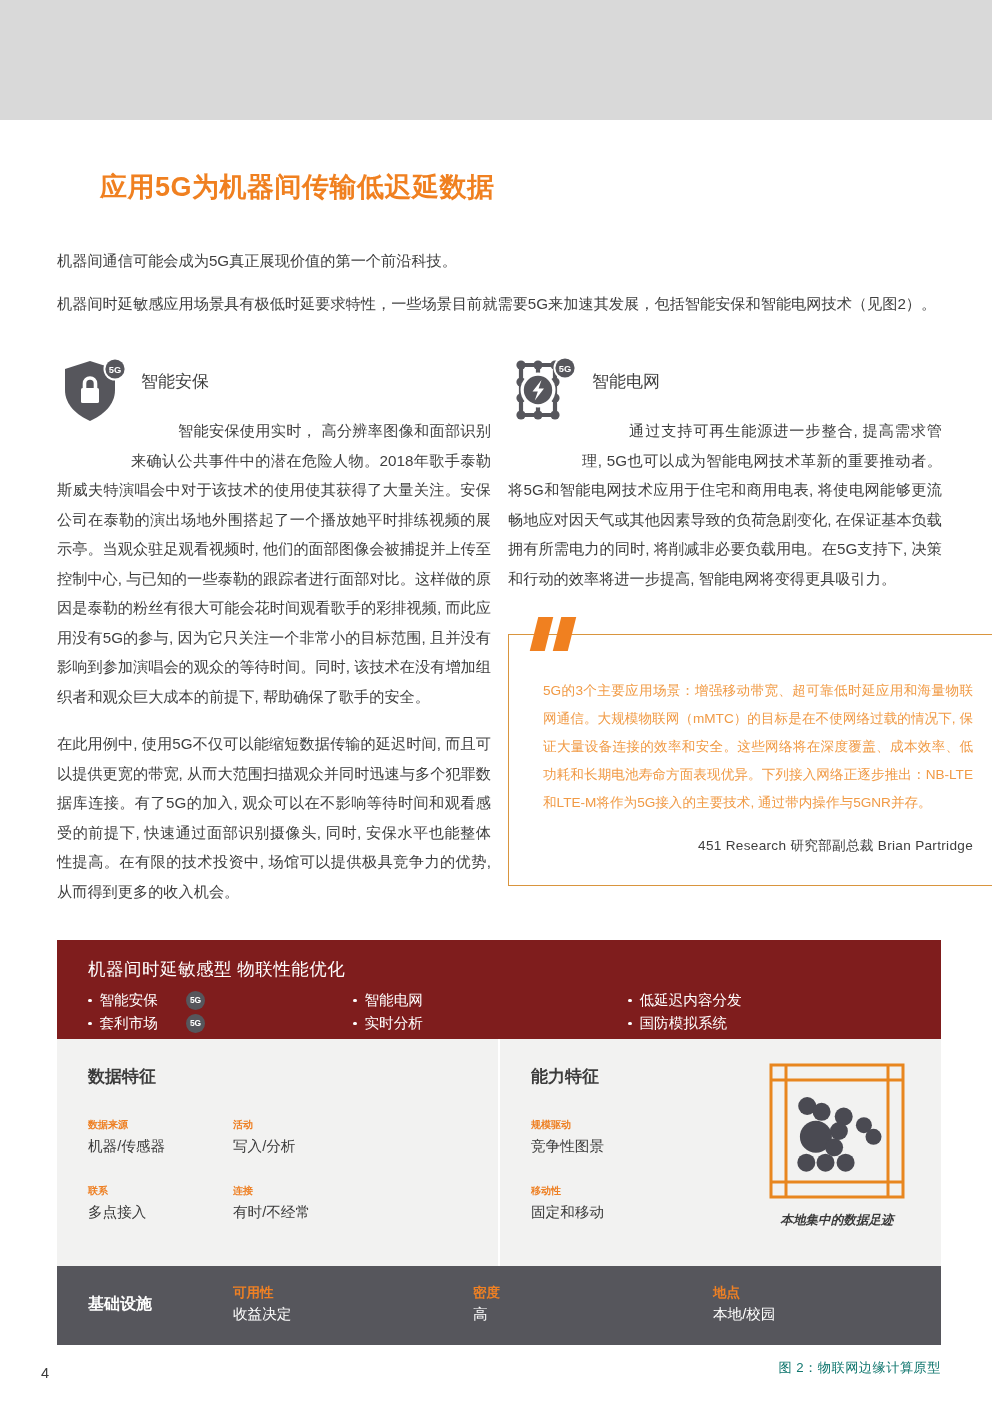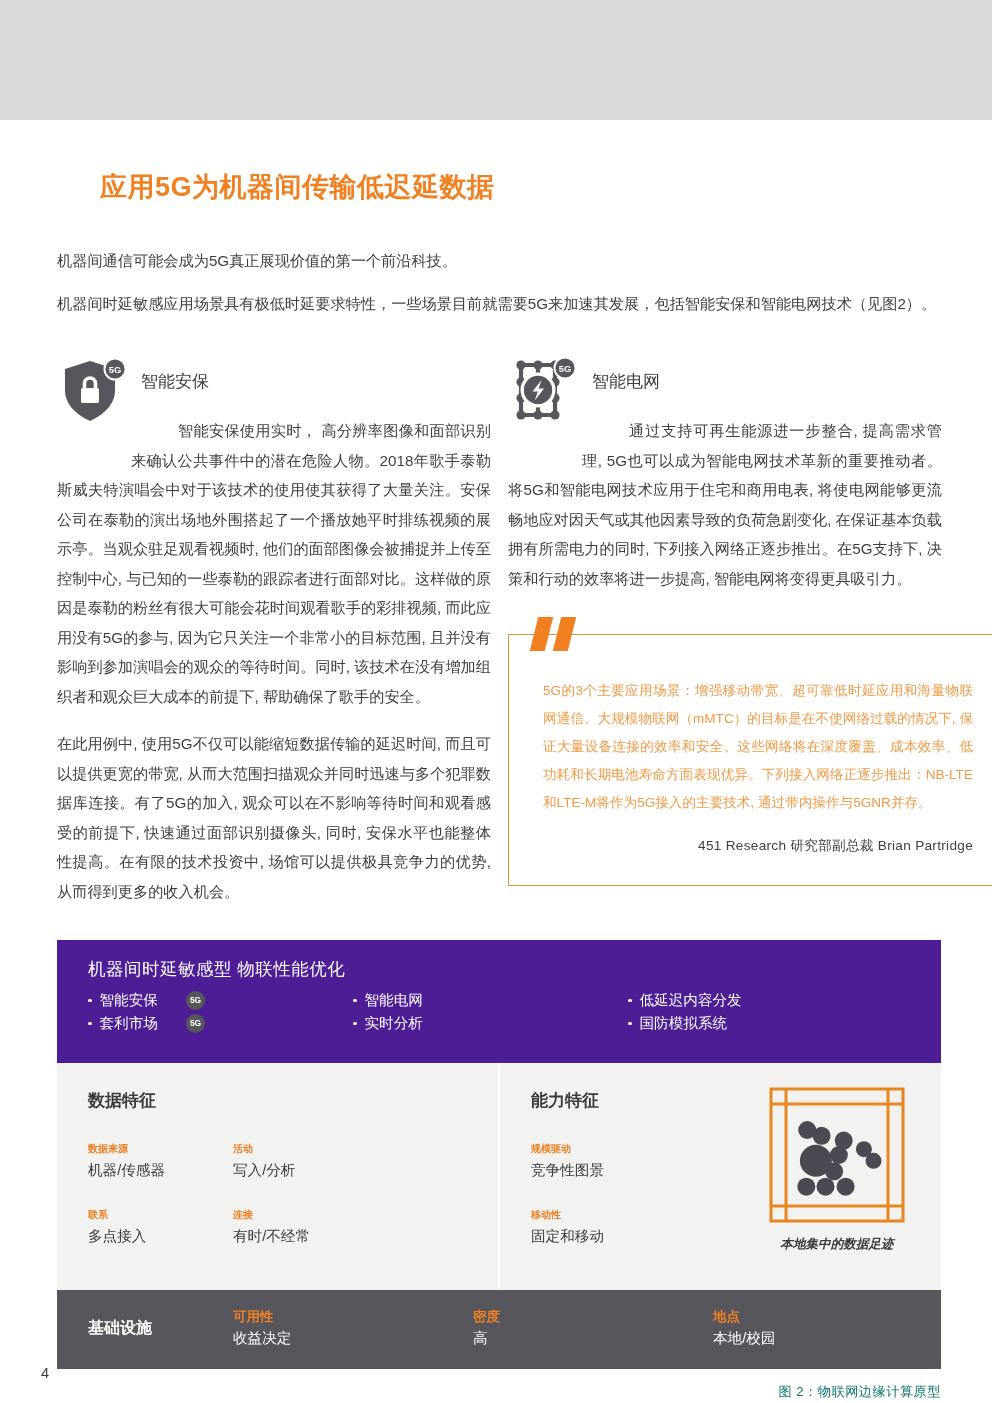--- a/index.html
+++ b/index.html
@@ -160,22 +160,22 @@
   }
 
   
   .figure {
     position: absolute;
     left: 57px;
     top: 820px;
     width: 884px;
   }
   .fig-header {
-    background: #4c1d95;
-    padding: 17px 31px 28px 31px;
+    background: #7f1d1d;
+    padding: 17px 31px 4px 31px;
     color: #ffffff;
   }
   .fig-header h3 {
     margin: 0 0 8px 0;
     font-size: 17.5px;
     font-weight: normal;
     letter-spacing: 0.5px;
   }
   .fig-cols {
     display: flex;
@@ -366,21 +366,21 @@
         </g>
         <circle cx="30" cy="33" r="17.5" fill="#ffffff"></circle>
         <circle cx="30" cy="33" r="14.2" fill="#56565C"></circle>
         <path d="M33.5 23 L24.5 34.5 L29.8 34.5 L26.8 43.5 L36 31.6 L30.6 31.6 Z" fill="#ffffff"></path>
         <circle cx="57" cy="11" r="11.5" fill="#ffffff"></circle>
         <circle cx="57" cy="11" r="9.6" fill="#56565C"></circle>
         <text x="57" y="14.6" text-anchor="middle" font-family="Liberation Sans, sans-serif" font-size="9.4" font-weight="bold" fill="#ffffff">5G</text>
       </svg>
       <div class="sec-title">智能电网</div>
     </div>
-    <p class="body-text first wrap-icon-right">通过支持可再生能源进一步整合, 提高需求管理, 5G也可以成为智能电网技术革新的重要推动者。将5G和智能电网技术应用于住宅和商用电表, 将使电网能够更流畅地应对因天气或其他因素导致的负荷急剧变化, 在保证基本负载拥有所需电力的同时, 下列接入网络正逐步推出。在5G支持下, 决策和行动的效率将进一步提高, 智能电网将变得更具吸引力。</p>
+    <p class="body-text first wrap-icon-right">通过支持可再生能源进一步整合, 提高需求管理, 5G也可以成为智能电网技术革新的重要推动者。将5G和智能电网技术应用于住宅和商用电表, 将使电网能够更流畅地应对因天气或其他因素导致的负荷急剧变化, 在保证基本负载拥有所需电力的同时, 将削减非必要负载用电。在5G支持下, 决策和行动的效率将进一步提高, 智能电网将变得更具吸引力。</p>
   </div>
 
   <div class="quote-wrap">
     <div class="quote-marks">
       <span class="qmark a"></span>
         <span class="qmark b"></span>
     </div>
     <div class="quote-box">
       <p class="quote-text">5G的3个主要应用场景：增强移动带宽、超可靠低时延应用和海量物联网通信。大规模物联网（mMTC）的目标是在不使网络过载的情况下, 保证大量设备连接的效率和安全。这些网络将在深度覆盖、成本效率、低功耗和长期电池寿命方面表现优异。下列接入网络正逐步推出：NB-LTE和LTE-M将作为5G接入的主要技术, 通过带内操作与5GNR并存。</p>
       <div class="quote-attrib">451 Research 研究部副总裁 Brian Partridge</div>

